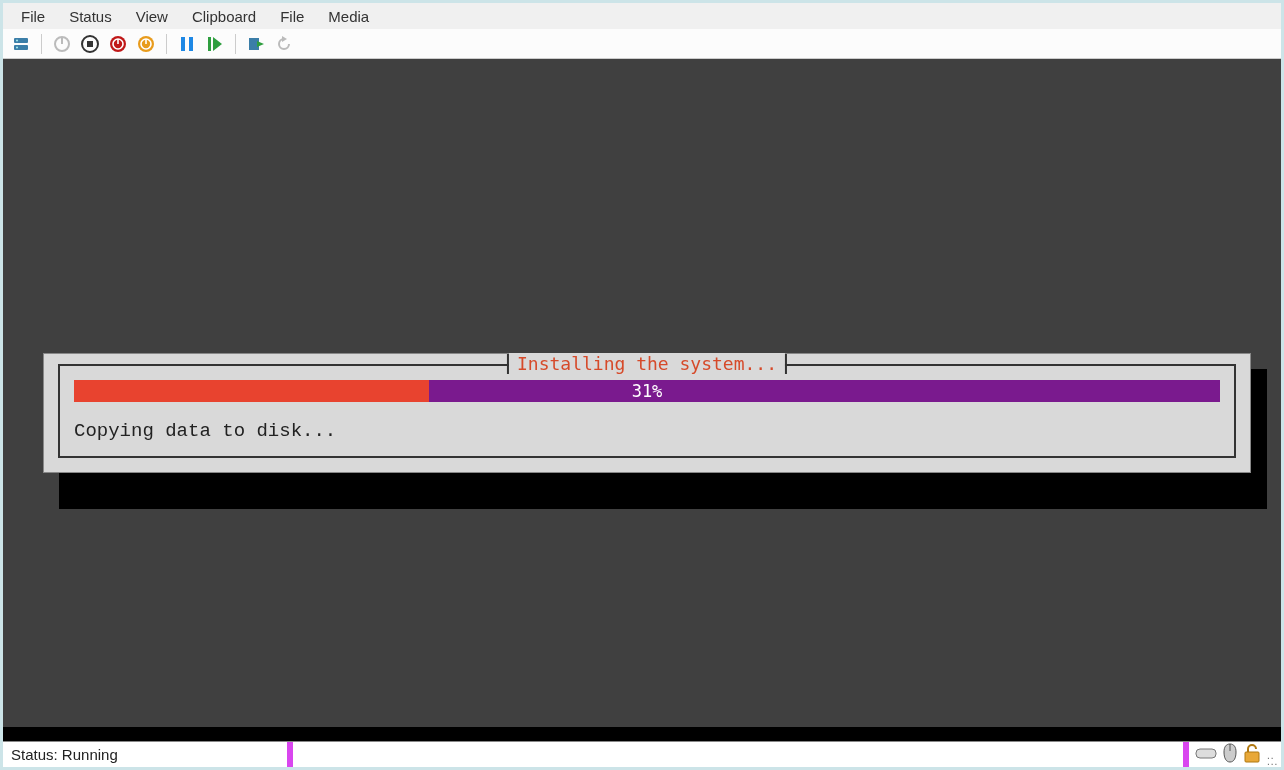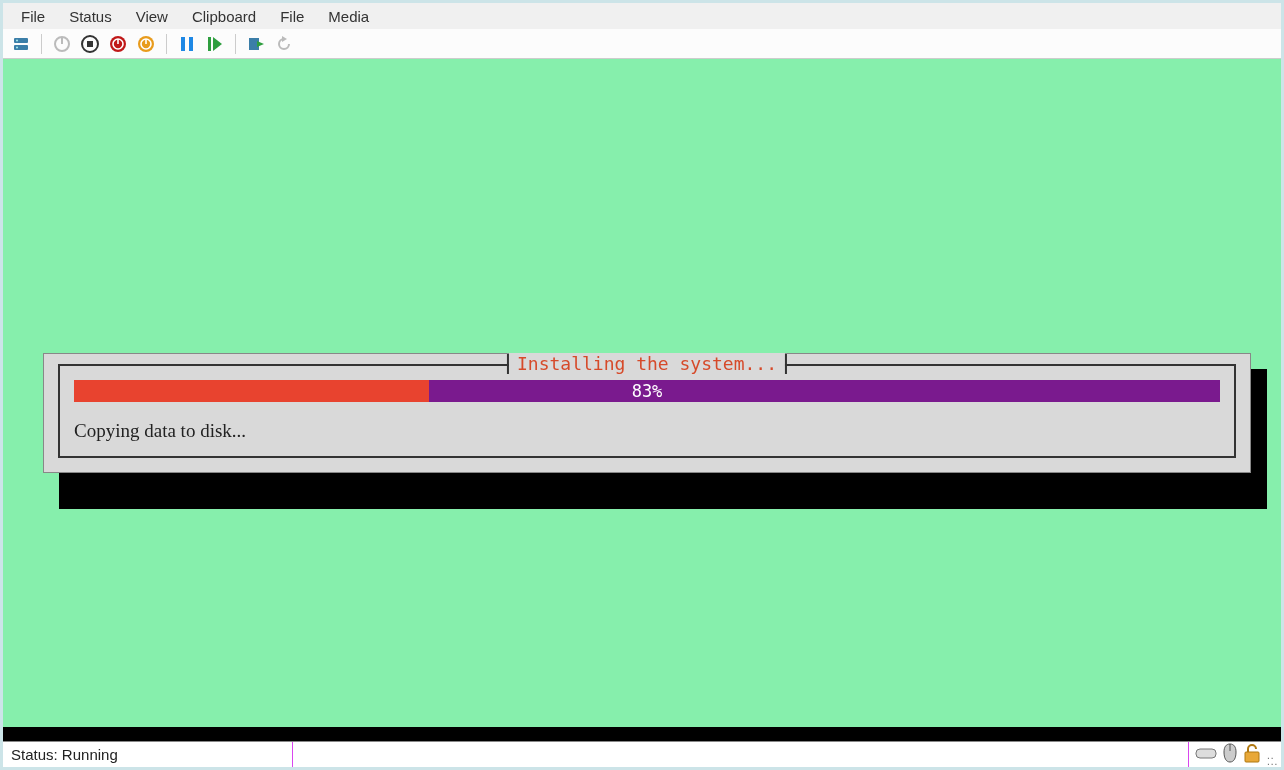--- a/index.html
+++ b/index.html
@@ -49,21 +49,21 @@
   .tool-sep {
     width: 1px;
     height: 20px;
     background: #ccc;
     margin: 0 4px;
   }
 
   
   .vm-viewport {
     flex: 1;
-    background: #86efac;
+    background: #404040;
     position: relative;
     overflow: hidden;
   }
   .vm-inner {
     position: absolute;
     inset: 0;
   }
   .vm-bottom-black {
     position: absolute;
     left: 0;
@@ -142,37 +142,37 @@
     position: absolute;
     inset: 0;
     display: flex;
     align-items: center;
     justify-content: center;
     color: #fff;
     font-family: "DejaVu Sans Mono", "Consolas", monospace;
     font-size: 17px;
   }
   .status-line {
-    font-family: Liberation Serif, serif;
+    font-family: Liberation Mono, monospace;
     font-size: 19px;
     color: #222;
   }
 
   
   .statusbar {
     height: 26px;
     background: #fff;
     border-top: 1px solid #888;
     display: flex;
     align-items: stretch;
     font-size: 15px;
     color: #222;
   }
   .status-cell {
-    border-right: 1px solid #d946ef;
+    border-right: 6px solid #d946ef;
     padding: 2px 8px;
     display: flex;
     align-items: center;
   }
   .status-cell.main { width: 290px; }
   .status-cell.mid { flex: 1; }
   .status-icons {
     display: flex;
     align-items: center;
     gap: 6px;
@@ -266,21 +266,21 @@
 
 <div class="vm-viewport">
   <div class="vm-inner">
     <div class="installer-wrap">
       <div class="installer-shadow"></div>
       <div class="installer">
         <div class="installer-inner">
           <span class="installer-title">Installing the system...</span>
           <div class="progress-track">
             <div class="progress-fill" style="width:31%"></div>
-            <div class="progress-label">83%</div>
+            <div class="progress-label">31%</div>
           </div>
           <div class="status-line">Copying data to disk...</div>
         </div>
       </div>
     </div>
     <div class="vm-bottom-black"></div>
   </div>
 </div>
 
 <div class="statusbar">

